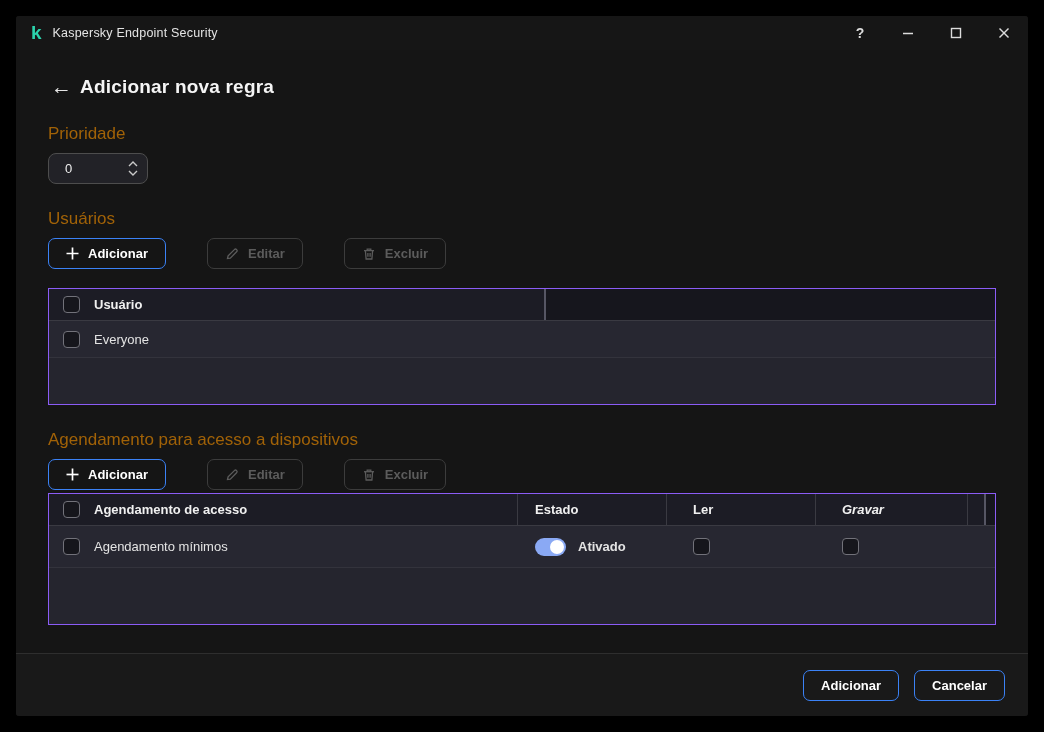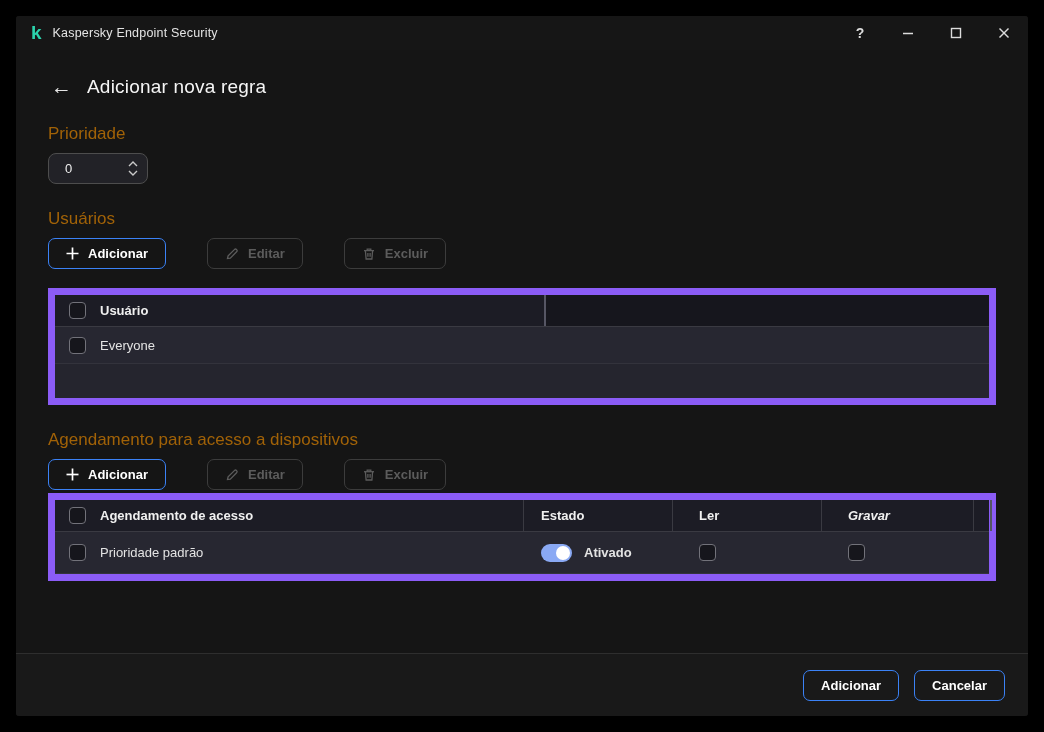--- a/index.html
+++ b/index.html
@@ -14,41 +14,41 @@
   .logo{ color:#2bd4ad; font-weight:bold; font-size:19px; line-height:19px; margin-top:-2px; }
   .app-title{ font-size:12.5px; color:#e4e4e4; margin-left:11px; letter-spacing:.2px; }
   .tb-spacer{ flex:1; }
   .tb-btn{ width:48px; height:34px; display:flex; align-items:center; justify-content:center; color:#dcdcdc; font-size:13px; cursor:default; }
   .tb-btn svg{ stroke:#dcdcdc; }
   .help-btn{ font-weight:bold; font-size:14px; }
   
   .content{ flex:1; padding:0 32px; overflow:hidden; }
   .page-head{ display:flex; align-items:center; margin-top:25px; margin-left:3px; }
   .back{ font-size:21px; color:#e6e6e6; width:22px; }
-  .page-title{ font-size:19px; font-weight:normal; color:#f5f5f5; margin-left:14px; letter-spacing:.2px; }
+  .page-title{ font-size:19px; font-weight:bold; color:#f5f5f5; margin-left:7px; letter-spacing:.2px; }
   .field-label{ font-size:17px; color:#a16207; margin-top:25px; }
   
   .spinner{ margin-top:9px; width:100px; height:31px; border:1px solid #4d4d4d; border-radius:8px;
     background:#222227; display:flex; align-items:center; padding:0 9px 0 16px; }
   .spinner input{ width:50px; background:transparent; border:none; outline:none; color:#ededed; font-size:13px; font-family:inherit; }
   .spin-arrows{ margin-left:auto; display:flex; flex-direction:column; gap:3px; }
   .spin-arrows svg{ stroke:#c9c9c9; display:block; }
   
   .toolbar{ display:flex; gap:10px; margin-top:9px; }
   .btn{ height:31px; border-radius:7px; display:inline-flex; align-items:center; gap:9px;
     padding:0 17px; font-size:13px; font-weight:bold; background:transparent; font-family:inherit; }
   .btn .bicon{ display:flex; align-items:center; }
   .btn-enabled{ border:1px solid #3b82f6; color:#ffffff; cursor:pointer; }
   .btn-enabled svg{ stroke:#ffffff; }
   .btn-disabled{ border:1px solid #3c3c3c; color:#5c5c5c;margin-left:31px; }
   .btn-disabled svg{ stroke:#5c5c5c; }
   
-  .tbl{ margin-top:19px; border:7px solid #8b5cf6; background:#25252e; display:flex; flex-direction:column; }
+  .tbl{ margin-top:19px; border:1px solid #8b5cf6; background:#25252e; display:flex; flex-direction:column; }
   .tbl-1{ height:117px; }
-  .tbl-2{ height:88px; margin-top:3px; }
+  .tbl-2{ height:132px; margin-top:3px; }
   .trow{ display:flex; align-items:center; }
   .thead{ flex:0 0 32px; background:#1c1c25; border-bottom:1px solid #3a3a42; font-weight:bold; font-size:13px; color:#f0f0f0; }
   .tbody-row{ background:#272731; border-bottom:1px solid #33333c; font-size:13px; color:#e3e3e3; }
   .tbl-1 .tbody-row{ flex:0 0 37px; }
   .tbl-2 .tbody-row{ flex:0 0 42px; }
   .tfill{ flex:1; background:#25252e; }
   .cell{ display:flex; align-items:center; height:100%; }
   .cell-grow{ flex:1; }
   .c-name{ flex:0 0 468px; }
   .c-estado{ flex:0 0 149px; border-left:1px solid #3a3a42; padding-left:17px; }
@@ -208,21 +208,21 @@
         </span>
         <span class="cell c-estado">Estado</span>
         <span class="cell c-ler">Ler</span>
         <span class="cell c-gravar">Gravar</span>
         <span class="cell c-spacer"></span>
         <span class="cell c-gutter" style="align-self:stretch;"></span>
       </div>
       <div class="trow tbody-row">
         <span class="cell c-name">
           <span class="checkbox lead-check"></span>
-          <span>Prioridade padrão</span>
+          <span>Agendamento mínimos</span>
         </span>
         <span class="cell c-estado">
           <span class="toggle">
               <span class="knob"></span>
             </span>
           <span class="toggle-label">Ativado</span>
         </span>
         <span class="cell c-ler">
           <span class="checkbox"></span>
         </span>

